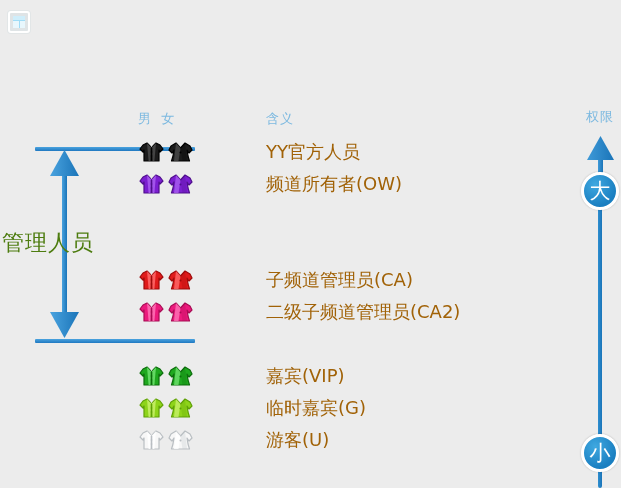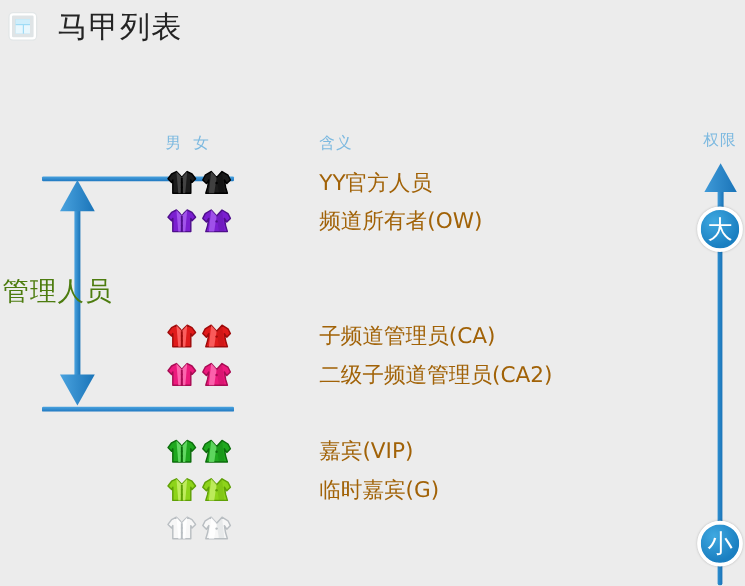--- a/index.html
+++ b/index.html
@@ -177,21 +177,20 @@
 <body>
 
 <div id="header">
   <div id="title-icon">
     <div class="grid">
         <i></i>
         <i></i>
         <i></i>
       </div>
   </div>
-  <div id="title-text">马甲列表</div>
 </div>
 
 <div class="col-head" id="head-gender">男 女</div>
 <div class="col-head" id="head-meaning">含义</div>
 <div class="col-head" id="head-power">权限</div>
 
 <div id="bracket">
   <div class="hbar top"></div>
   <div class="hbar bot"></div>
   <svg width="230" height="360" style="position:absolute;left:0;top:0">
@@ -378,14 +377,15 @@
         </span>
         <span class="shirt">
           <svg width="25" height="24" viewBox="0 0 25 24">
     <path d="M8 3 L3 6 L1 10 L4 13 L6 10 L5 16 L3.5 21 L21.5 21 L20 16 L19 10 L21 13 L24 10 L22 6 L17 3 L12.5 8 Z" fill="#f7f7f7" stroke="#b9bec2" stroke-width="1.2" stroke-linejoin="round"></path>
     <path d="M8 3 L12.5 8 L10.5 21 L6 21 Z" fill="#ffffff" opacity=".8"></path>
     <path d="M12.5 8 L17 3 L19 21 L14.5 21 Z" fill="#b9bec2" opacity=".25"></path>
     <circle cx="12.5" cy="12.5" r="1" fill="#b9bec2"></circle>
   </svg>
         </span>
       </div>
+      <div class="label">游客(U)</div>
     </div>
   </div>
 
 </body></html>

